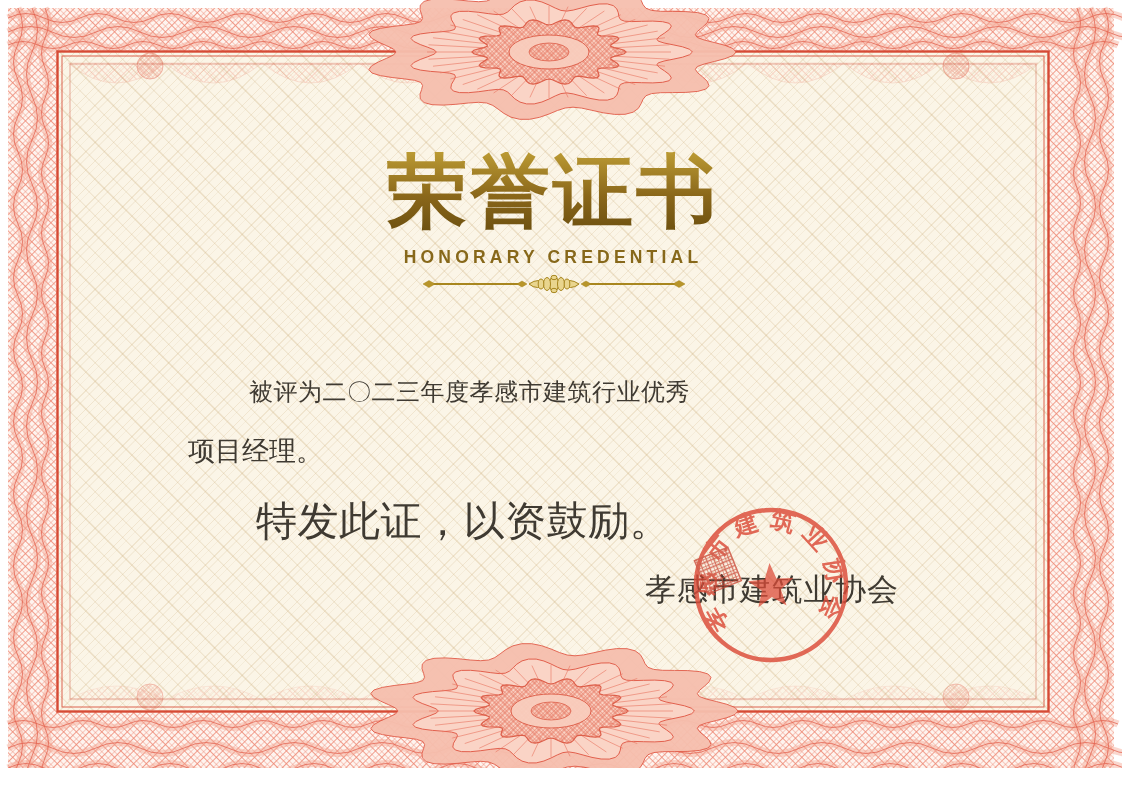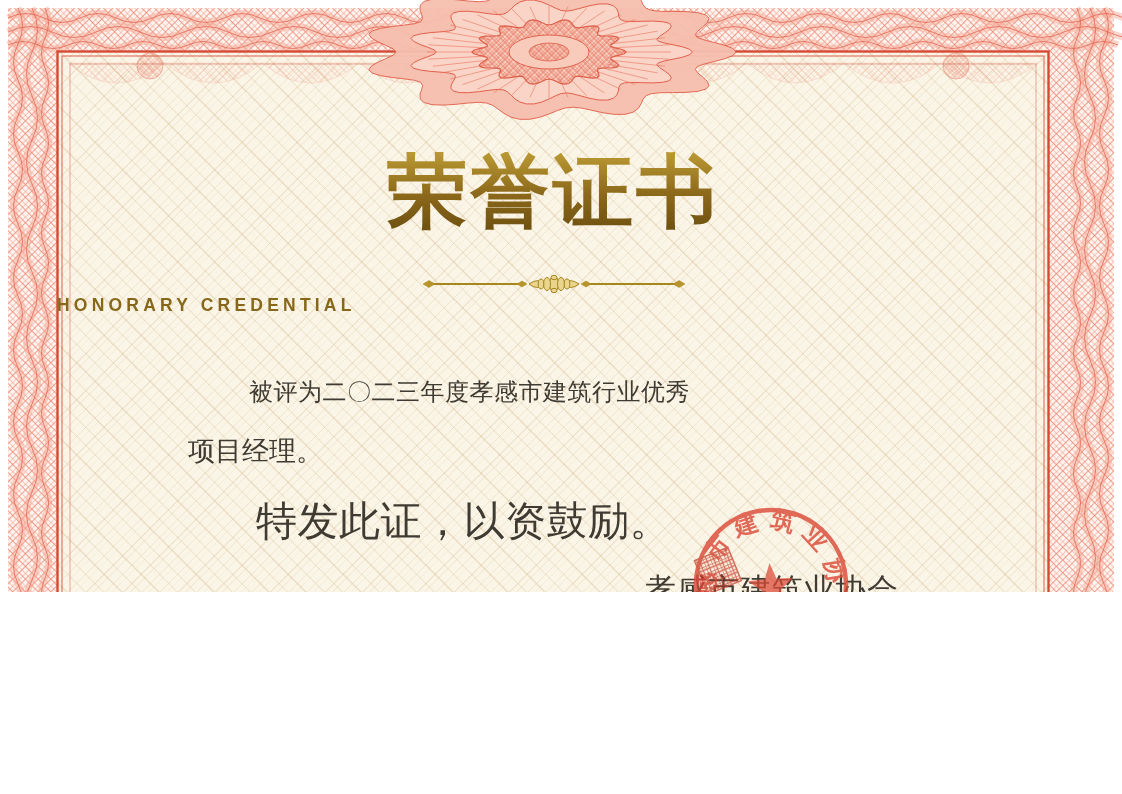--- a/index.html
+++ b/index.html
@@ -1,36 +1,36 @@
 <!DOCTYPE html>
 <html><head>
 <meta charset="utf-8">
 <style>
   html,body{margin:0;padding:0;background:#ffffff;}
-  .stage{position:relative;width:1122px;height:592px;background:#ffffff;overflow:hidden;
+  .stage{position:relative;width:1122px;height:768px;background:#ffffff;overflow:hidden;
          font-family:"Liberation Serif","DejaVu Serif",serif;}
   
   .paper{position:absolute;left:57px;top:51px;width:992px;height:661px;
     background-color:#fbf5e7;
     background-image:
       repeating-linear-gradient(45deg,  rgba(203,172,120,.22) 0 1px, transparent 1px 13px),
       repeating-linear-gradient(135deg, rgba(203,172,120,.22) 0 1px, transparent 1px 13px),
       repeating-linear-gradient(45deg,  rgba(203,172,120,.12) 0 1px, transparent 1px 13px),
       repeating-linear-gradient(135deg, rgba(203,172,120,.12) 0 1px, transparent 1px 13px);
     background-position:0 0,0 0,4px 3px,4px 3px;}
   .deco{position:absolute;left:0;top:0;pointer-events:none;}
   .content{position:absolute;left:0;top:0;width:1122px;height:794px;}
   .content > *{position:absolute;}
   .title{left:57px;right:73px;top:152px;margin:0;text-align:center;
     font-size:80px;font-weight:900;letter-spacing:3px;line-height:1;
     background:linear-gradient(180deg,#bb9a33 0%,#8a671a 55%,#6d5010 100%);
     -webkit-background-clip:text;background-clip:text;color:#8a671a;-webkit-text-fill-color:transparent;}
-  .subtitle{left:57px;right:73px;top:247px;
+  .subtitle{left:57px;right:73px;top:247px;text-align:center;
     font-family:"Liberation Sans","DejaVu Sans",sans-serif;
-    font-size:17.5px;font-weight:bold;letter-spacing:4.2px;color:#87681a;margin-top:48px;}
+    font-size:17.5px;font-weight:bold;letter-spacing:4.2px;color:#87681a;}
   .divider{left:423px;top:272px;}
   .bodytext{color:#3f3a32;line-height:1;white-space:nowrap;}
   .recipient{left:188px;top:311px;font-size:34px;}
   .line1{left:249px;top:380px;font-size:24px;letter-spacing:0.5px;}
   .line2{left:188px;top:438px;font-size:27px;}
   .line3{left:256px;top:501px;font-size:41px;letter-spacing:0.5px;}
   .issuer{left:645px;top:574px;font-size:31px;letter-spacing:0.7px;}
   .issue-date{left:666px;top:615px;font-size:30px;letter-spacing:0.5px;}
   .seal{left:681px;top:495px;opacity:.82;transform:rotate(-4deg);}
 </style>

